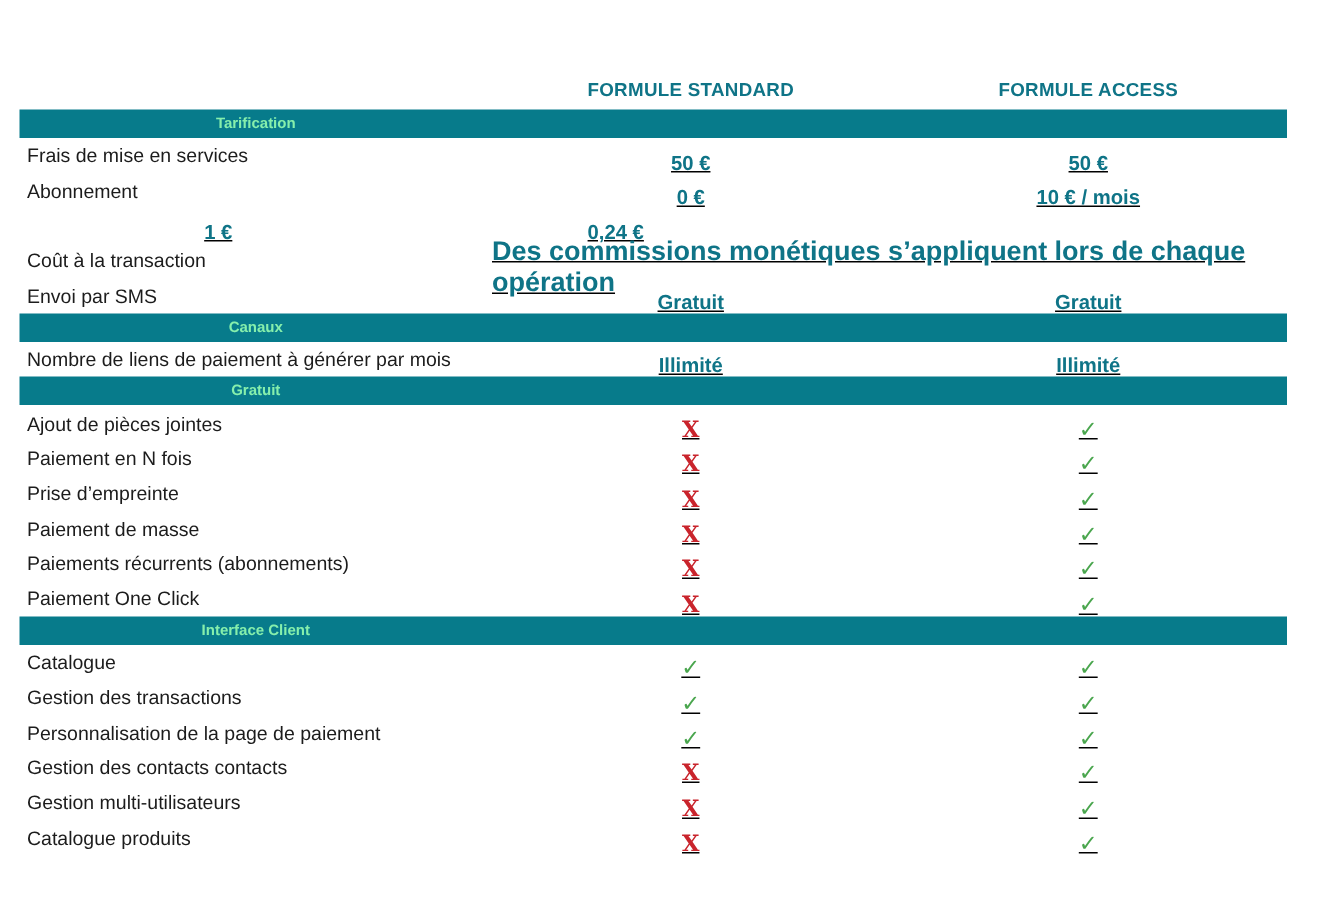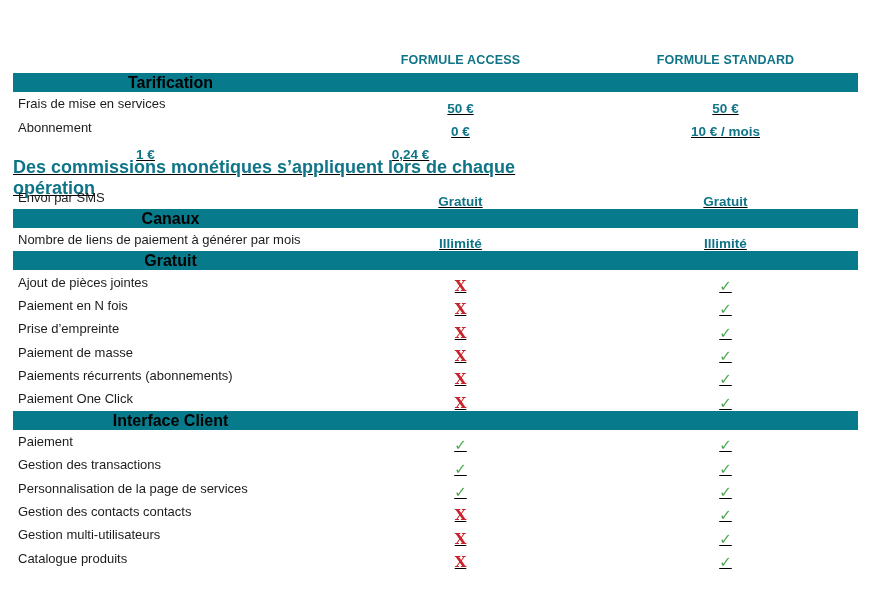--- a/index.html
+++ b/index.html
@@ -15,22 +15,22 @@
   .col-headers .spacer { width: 315px; }
   .col-header {
     width: 265px; text-align: center;
     color: var(--teal-text); font-weight: bold; font-size: 12.5px;
     letter-spacing: 0.2px; line-height: 20px;
   }
   .section-header {
     height: 19px; background: var(--teal); display: flex;
   }
   .section-header .title {
-    width: 315px; text-align: center; color: #000000;
-    font-weight: bold; font-size: 16px; line-height: 19px;
+    width: 315px; text-align: center; color: #86efac;
+    font-weight: bold; font-size: 10px; line-height: 19px;
   }
   .row { display: flex; height: 23.4px; }
   .row .label {
     width: 315px; box-sizing: border-box; padding-left: 5px;
     display: flex; align-items: center;
     font-size: 13px; color: #1c1c1c; text-align: center;
   }
   .row .values { width: 530px; display: flex; margin: 16px 0; text-decoration: underline; }
   .row.alt .values { background: var(--row-alt); }
   .cell {
@@ -47,22 +47,22 @@
     font-size: 15px; color: var(--green); line-height: 1;
   }
 </style>
 </head>
 <body>
 
 <div class="page">
   <div class="table">
     <div class="col-headers">
       <div class="spacer"></div>
+      <div class="col-header">FORMULE STANDARD</div>
       <div class="col-header">FORMULE ACCESS</div>
-      <div class="col-header">FORMULE STANDARD</div>
     </div>
     <div id="table-body">
         <div class="section-header">
           <div class="title">Tarification</div>
         </div>
         <div class="row">
           <div class="label">Frais de mise en services</div>
           <div class="values">
             <div class="cell">50 €</div>
             <div class="cell">50 €</div>
@@ -75,20 +75,21 @@
             <div class="cell">10 € / mois</div>
           </div>
         </div>
         <div class="row">
           <div class="values">
             <div class="cell">1 €</div>
             <div class="cell">0,24 €</div>
           </div>
         </div>
         <div class="row alt">
+          <div class="label">Coût à la transaction</div>
           <div class="values">
             <div class="cell cell-span">Des commissions monétiques s’appliquent lors de chaque opération</div>
           </div>
         </div>
         <div class="row">
           <div class="label">Envoi par SMS</div>
           <div class="values">
             <div class="cell">Gratuit</div>
             <div class="cell">Gratuit</div>
           </div>
@@ -169,21 +170,21 @@
             </div>
             <div class="cell">
               <span class="mark-check">✓</span>
             </div>
           </div>
         </div>
         <div class="section-header">
           <div class="title">Interface Client</div>
         </div>
         <div class="row">
-          <div class="label">Paiement</div>
+          <div class="label">Catalogue</div>
           <div class="values">
             <div class="cell">
               <span class="mark-check">✓</span>
             </div>
             <div class="cell">
               <span class="mark-check">✓</span>
             </div>
           </div>
         </div>
         <div class="row alt">
@@ -191,21 +192,21 @@
           <div class="values">
             <div class="cell">
               <span class="mark-check">✓</span>
             </div>
             <div class="cell">
               <span class="mark-check">✓</span>
             </div>
           </div>
         </div>
         <div class="row">
-          <div class="label">Personnalisation de la page de services</div>
+          <div class="label">Personnalisation de la page de paiement</div>
           <div class="values">
             <div class="cell">
               <span class="mark-check">✓</span>
             </div>
             <div class="cell">
               <span class="mark-check">✓</span>
             </div>
           </div>
         </div>
         <div class="row alt">

